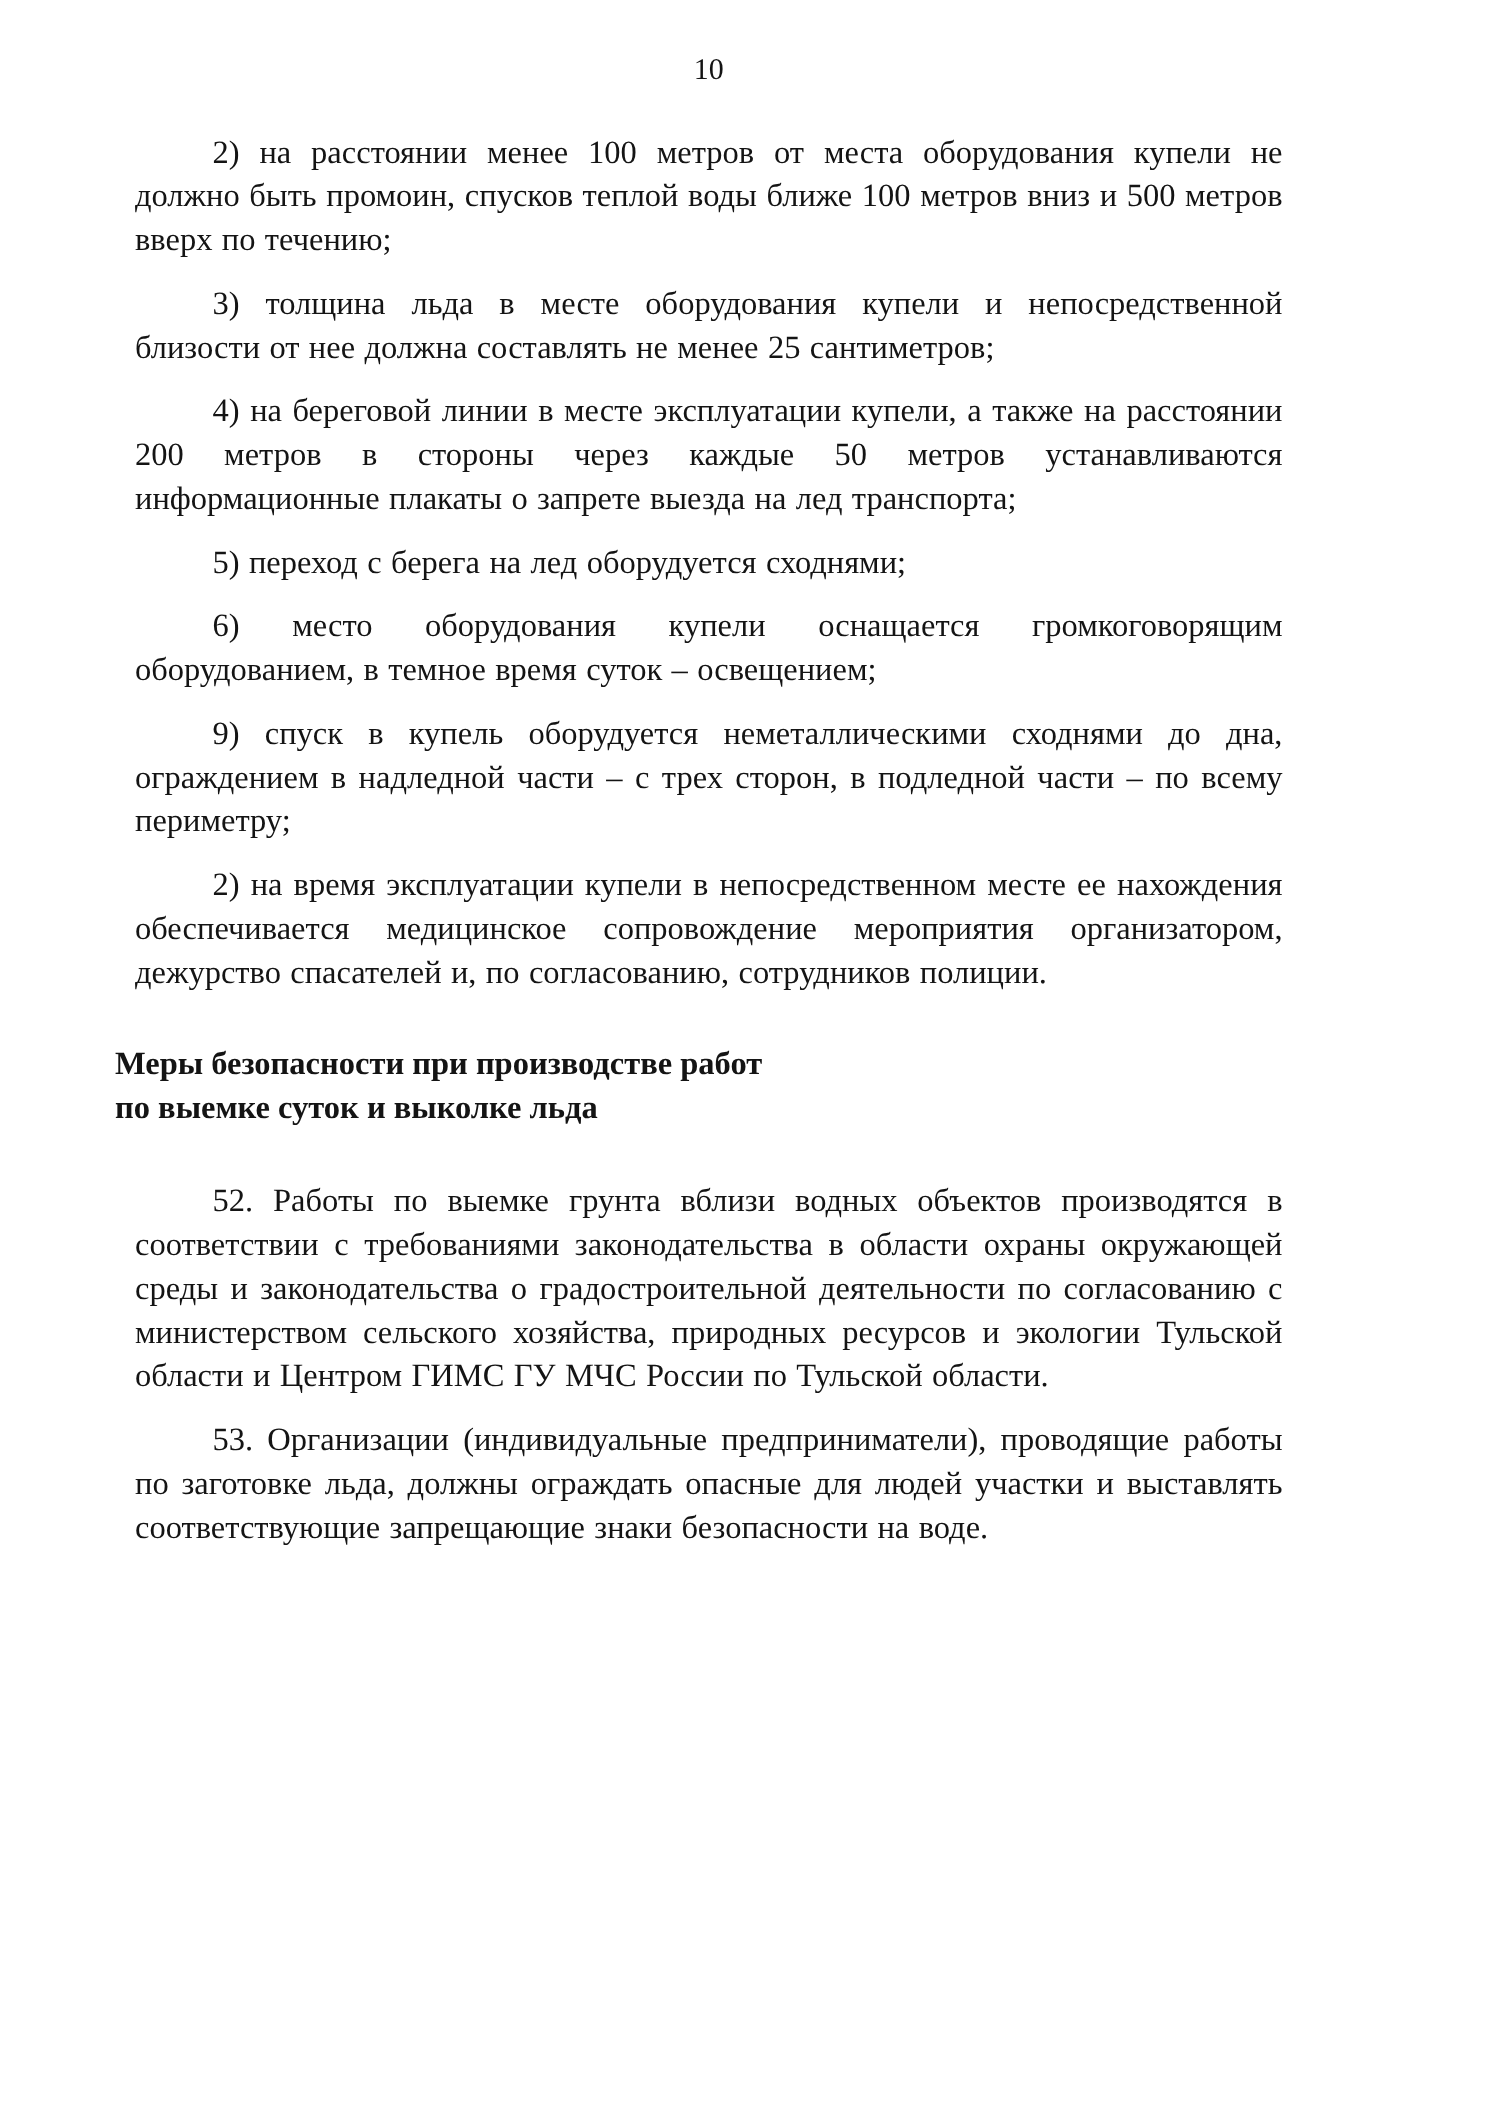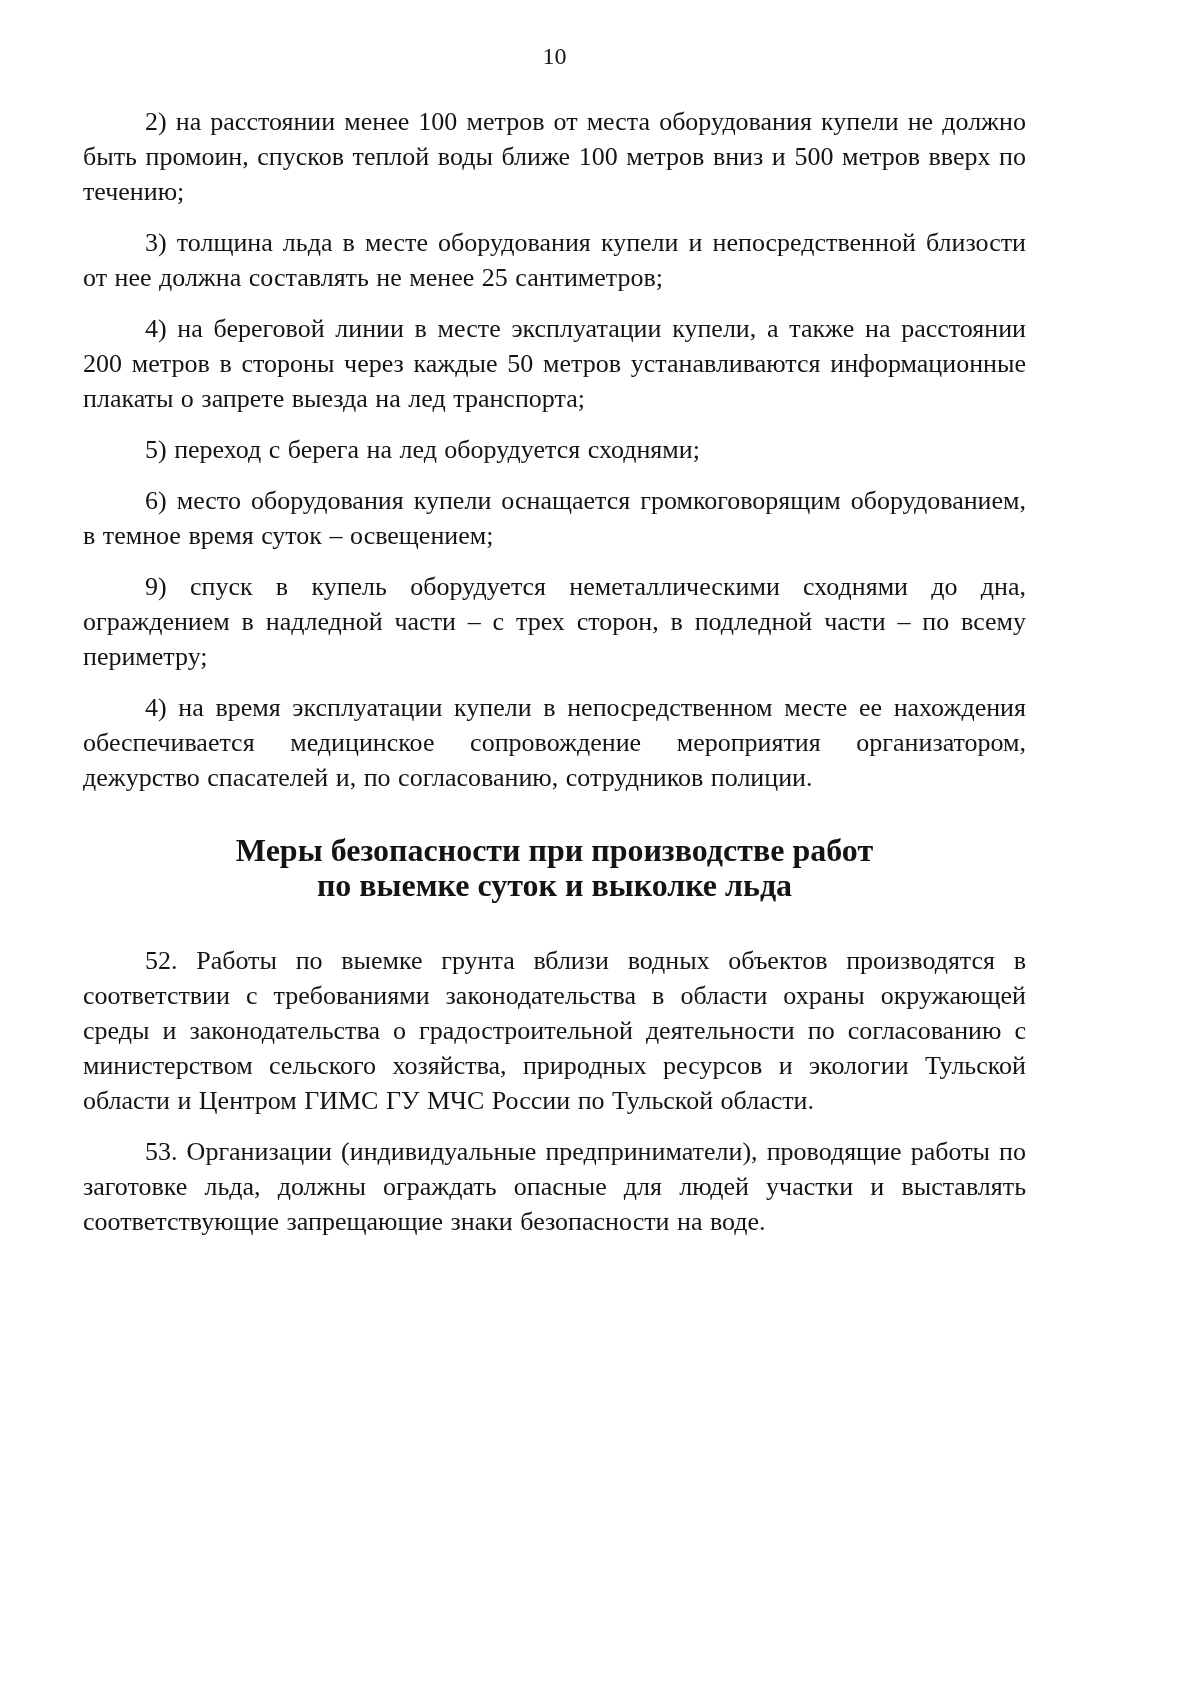--- a/index.html
+++ b/index.html
@@ -12,43 +12,42 @@
     height: 1697px;
     font-family: "Liberation Serif", "DejaVu Serif", serif;
     color: #141414;
     position: relative;
     box-sizing: border-box;
   }
   .page {
     box-sizing: border-box;
     width: 1200px;
     height: 1359px;
-    padding: 42px 158px 60px 67px;
+    padding: 42px 158px 60px 92px;
     background: #ffffff;
   }
   .page-number {
     text-align: center;
     font-size: 24px;
     line-height: 28px;
     margin-bottom: 34px;
   }
   .body-text p {
     margin: 16px;
     font-size: 26px;
     line-height: 35px;
     text-align: justify;
     text-indent: 62px;
     word-spacing: 1px;
   }
   .section-heading {
     margin-top: 38px;
     margin-bottom: 40px;
-    text-align: center;
     font-weight: bold;
-    font-size: 32px;
+    font-size: 26px;
     line-height: 35px;
   }
   .section-heading div {
     text-indent: 0;
   }
 </style>
 </head>
 <body>
 
 <div class="page">
@@ -56,21 +55,21 @@
   <div class="page-number">10</div>
 
   <div class="body-text">
 
     <p>2) на расстоянии менее 100 метров от места оборудования купели не должно быть промоин, спусков теплой воды ближе 100 метров вниз и 500 метров вверх по течению;</p>
     <p>3) толщина льда в месте оборудования купели и непосредственной близости от нее должна составлять не менее 25 сантиметров;</p>
     <p>4) на береговой линии в месте эксплуатации купели, а также на расстоянии 200 метров в стороны через каждые 50 метров устанавливаются информационные плакаты о запрете выезда на лед транспорта;</p>
     <p>5) переход с берега на лед оборудуется сходнями;</p>
     <p>6) место оборудования купели оснащается громкоговорящим оборудованием, в темное время суток – освещением;</p>
     <p>9) спуск в купель оборудуется неметаллическими сходнями до дна, ограждением в надледной части – с трех сторон, в подледной части – по всему периметру;</p>
-    <p>4) на время эксплуатации купели в непосредственном месте ее нахождения обеспечивается медицинское сопровождение мероприятия организатором, дежурство спасателей и, по согласованию, сотрудников полиции.</p>
+    <p>2) на время эксплуатации купели в непосредственном месте ее нахождения обеспечивается медицинское сопровождение мероприятия организатором, дежурство спасателей и, по согласованию, сотрудников полиции.</p>
 
     <div class="section-heading">
       <div>Меры безопасности при производстве работ</div>
       <div>по выемке суток и выколке льда</div>
     </div>
 
     <p>52. Работы по выемке грунта вблизи водных объектов производятся в соответствии с требованиями законодательства в области охраны окружающей среды и законодательства о градостроительной деятельности по согласованию с министерством сельского хозяйства, природных ресурсов и экологии Тульской области и Центром ГИМС ГУ МЧС России по Тульской области.</p>
     <p>53. Организации (индивидуальные предприниматели), проводящие работы по заготовке льда, должны ограждать опасные для людей участки и выставлять соответствующие запрещающие знаки безопасности на воде.</p>
 
   </div>

